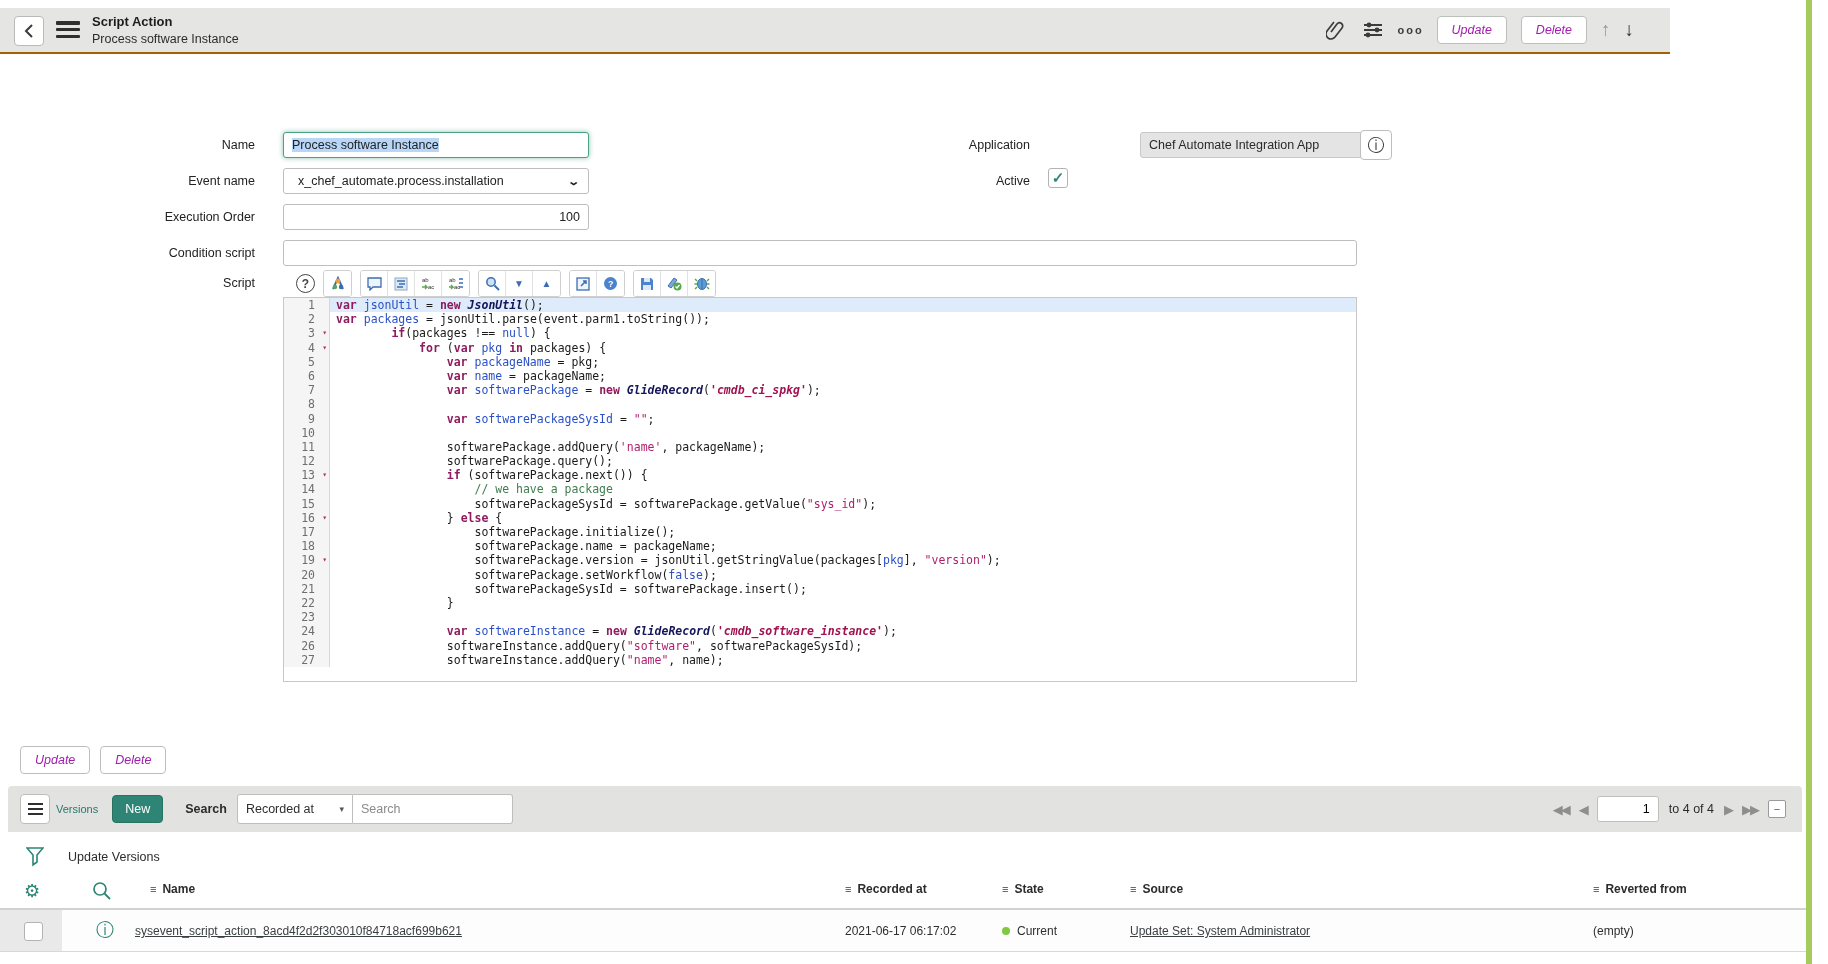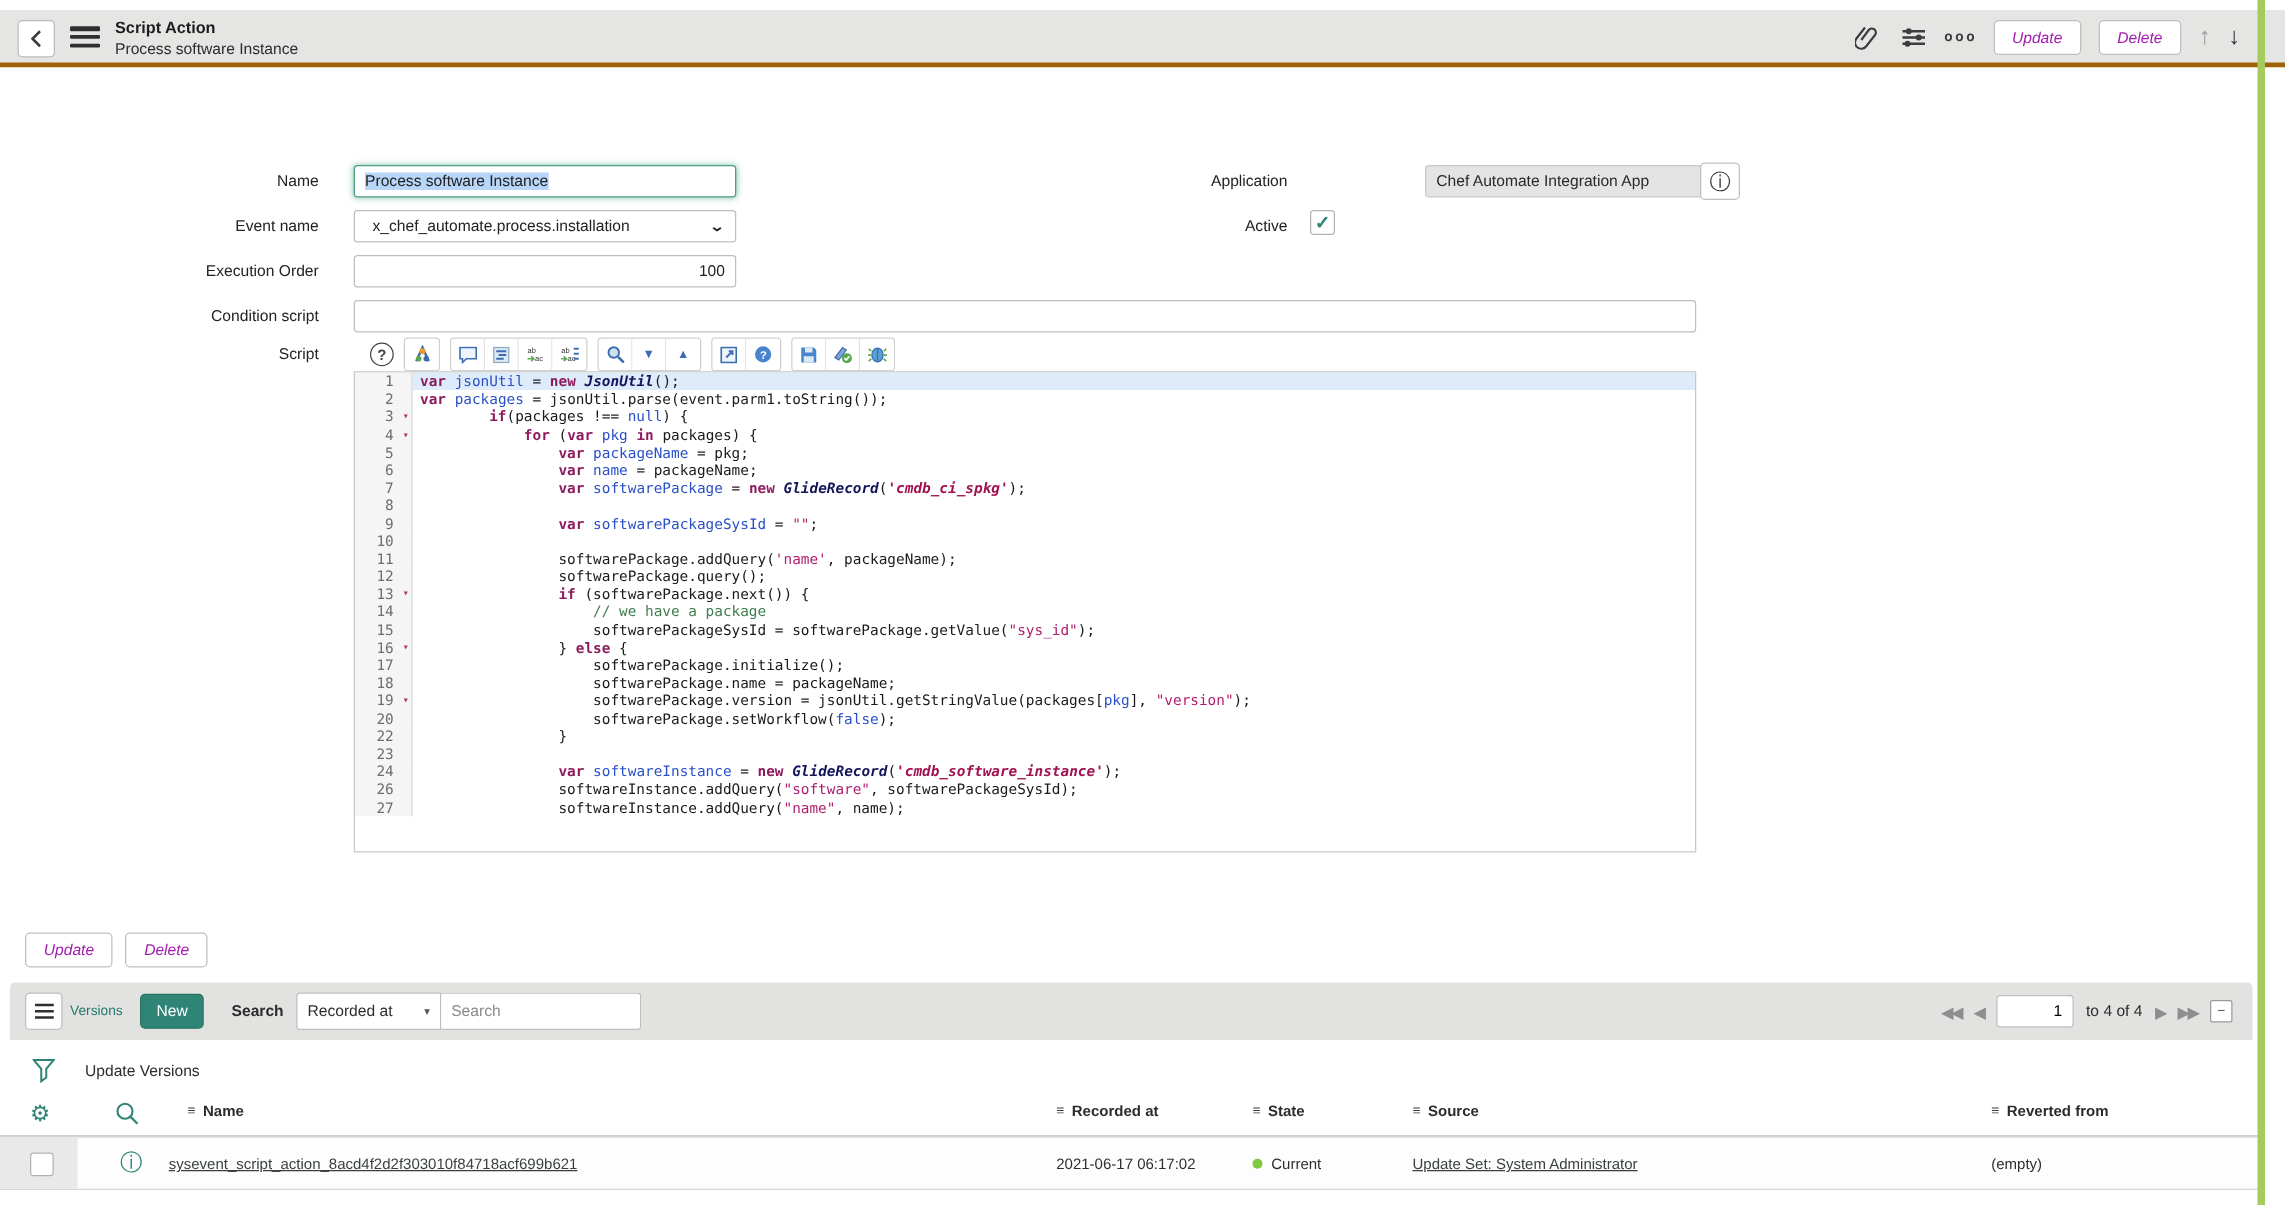--- a/index.html
+++ b/index.html
@@ -1,21 +1,21 @@
 <!DOCTYPE html>
 <html><head>
 <meta charset="utf-8">
 <style>
   * { margin:0; padding:0; box-sizing:border-box; }
   html,body { background:#fff; }
   body { font-family:"Liberation Sans", sans-serif; color:#2e2e2e; }
   #app { position:relative; width:1828px; height:964px; background:#fff; overflow:hidden; }
 
   
-  .hdr { position:absolute; left:0; top:8px; width:1828px; height:46px; background:#e5e6e4; border-bottom:4px solid #a16207; }
+  .hdr { position:absolute; left:0; top:8px; width:1670px; height:46px; background:#e5e6e4; border-bottom:2px solid #a16207; }
   .back-btn { position:absolute; left:14px; top:8px; width:30px; height:30px; background:#fff; border:1px solid #b9bbb9; border-radius:4px; cursor:pointer; display:flex; align-items:center; justify-content:center; }
   .hamb { position:absolute; left:56px; top:13px; width:24px; height:20px; cursor:pointer; }
   .hamb i { display:block; height:3.5px; background:#2f2f2f; border-radius:1px; margin-bottom:3.4px; }
   .hdr-titles { position:absolute; left:92px; top:6px; line-height:1.3; }
   .hdr-title { font-size:13px; font-weight:bold; color:#1d1d1d; }
   .hdr-sub { font-size:12.5px; color:#2c2c2c; }
   .hdr-right { position:absolute; right:36px; top:8px; display:flex; align-items:center; gap:14px; }
   .hico { width:24px; height:24px; display:flex; align-items:center; justify-content:center; cursor:pointer; color:#3c3c3c; }
   .btn { background:#fff; border:1px solid #bdbfbd; border-radius:4px; font-size:12.5px; color:#a21caf; padding:6px 14px; cursor:pointer; font-family:inherit;font-style:italic; }
   .arrow-up { font-size:19px; color:#9a9a9a; cursor:pointer; }
@@ -289,20 +289,21 @@
           <div class="ed-row"><div class="ed-gut"><span>11</span></div><div class="ed-code" style="padding-left: calc(16ch + 6px);"><span class="tk-p">softwarePackage.addQuery(</span><span class="tk-s">'name'</span><span class="tk-p">, packageName);</span></div></div>
           <div class="ed-row"><div class="ed-gut"><span>12</span></div><div class="ed-code" style="padding-left: calc(16ch + 6px);"><span class="tk-p">softwarePackage.query();</span></div></div>
           <div class="ed-row"><div class="ed-gut"><span>13</span><span class="fold">▾</span></div><div class="ed-code" style="padding-left: calc(16ch + 6px);"><span class="tk-k">if</span><span class="tk-p"> (softwarePackage.next()) {</span></div></div>
           <div class="ed-row"><div class="ed-gut"><span>14</span></div><div class="ed-code" style="padding-left: calc(20ch + 6px);"><span class="tk-cm">// we have a package</span></div></div>
           <div class="ed-row"><div class="ed-gut"><span>15</span></div><div class="ed-code" style="padding-left: calc(20ch + 6px);"><span class="tk-p">softwarePackageSysId = softwarePackage.getValue(</span><span class="tk-s">"sys_id"</span><span class="tk-p">);</span></div></div>
           <div class="ed-row"><div class="ed-gut"><span>16</span><span class="fold">▾</span></div><div class="ed-code" style="padding-left: calc(16ch + 6px);"><span class="tk-p">} </span><span class="tk-k">else</span><span class="tk-p"> {</span></div></div>
           <div class="ed-row"><div class="ed-gut"><span>17</span></div><div class="ed-code" style="padding-left: calc(20ch + 6px);"><span class="tk-p">softwarePackage.initialize();</span></div></div>
           <div class="ed-row"><div class="ed-gut"><span>18</span></div><div class="ed-code" style="padding-left: calc(20ch + 6px);"><span class="tk-p">softwarePackage.name = packageName;</span></div></div>
           <div class="ed-row"><div class="ed-gut"><span>19</span><span class="fold">▾</span></div><div class="ed-code" style="padding-left: calc(20ch + 6px);"><span class="tk-p">softwarePackage.version = jsonUtil.getStringValue(packages[</span><span class="tk-v">pkg</span><span class="tk-p">], </span><span class="tk-s">"version"</span><span class="tk-p">);</span></div></div>
           <div class="ed-row"><div class="ed-gut"><span>20</span></div><div class="ed-code" style="padding-left: calc(20ch + 6px);"><span class="tk-p">softwarePackage.setWorkflow(</span><span class="tk-a">false</span><span class="tk-p">);</span></div></div>
+          <div class="ed-row"><div class="ed-gut"><span>21</span></div><div class="ed-code" style="padding-left: calc(20ch + 6px);"><span class="tk-p">softwarePackageSysId = softwarePackage.insert();</span></div></div>
           <div class="ed-row"><div class="ed-gut"><span>22</span></div><div class="ed-code" style="padding-left: calc(16ch + 6px);"><span class="tk-p">}</span></div></div>
           <div class="ed-row"><div class="ed-gut"><span>23</span></div><div class="ed-code" style="padding-left: calc(0ch + 6px);"></div></div>
           <div class="ed-row"><div class="ed-gut"><span>24</span></div><div class="ed-code" style="padding-left: calc(16ch + 6px);"><span class="tk-k">var</span><span class="tk-p"> </span><span class="tk-v">softwareInstance</span><span class="tk-p"> = </span><span class="tk-k">new</span><span class="tk-p"> </span><span class="tk-c">GlideRecord</span><span class="tk-p">(</span><span class="tk-sc">'cmdb_software_instance'</span><span class="tk-p">);</span></div></div>
           <div class="ed-row"><div class="ed-gut"><span>26</span></div><div class="ed-code" style="padding-left: calc(16ch + 6px);"><span class="tk-p">softwareInstance.addQuery(</span><span class="tk-s">"software"</span><span class="tk-p">, softwarePackageSysId);</span></div></div>
           <div class="ed-row"><div class="ed-gut"><span>27</span></div><div class="ed-code" style="padding-left: calc(16ch + 6px);"><span class="tk-p">softwareInstance.addQuery(</span><span class="tk-s">"name"</span><span class="tk-p">, name);</span></div></div>
         </div>
     </div>
   </div>
 
   <div class="footer-btns">

